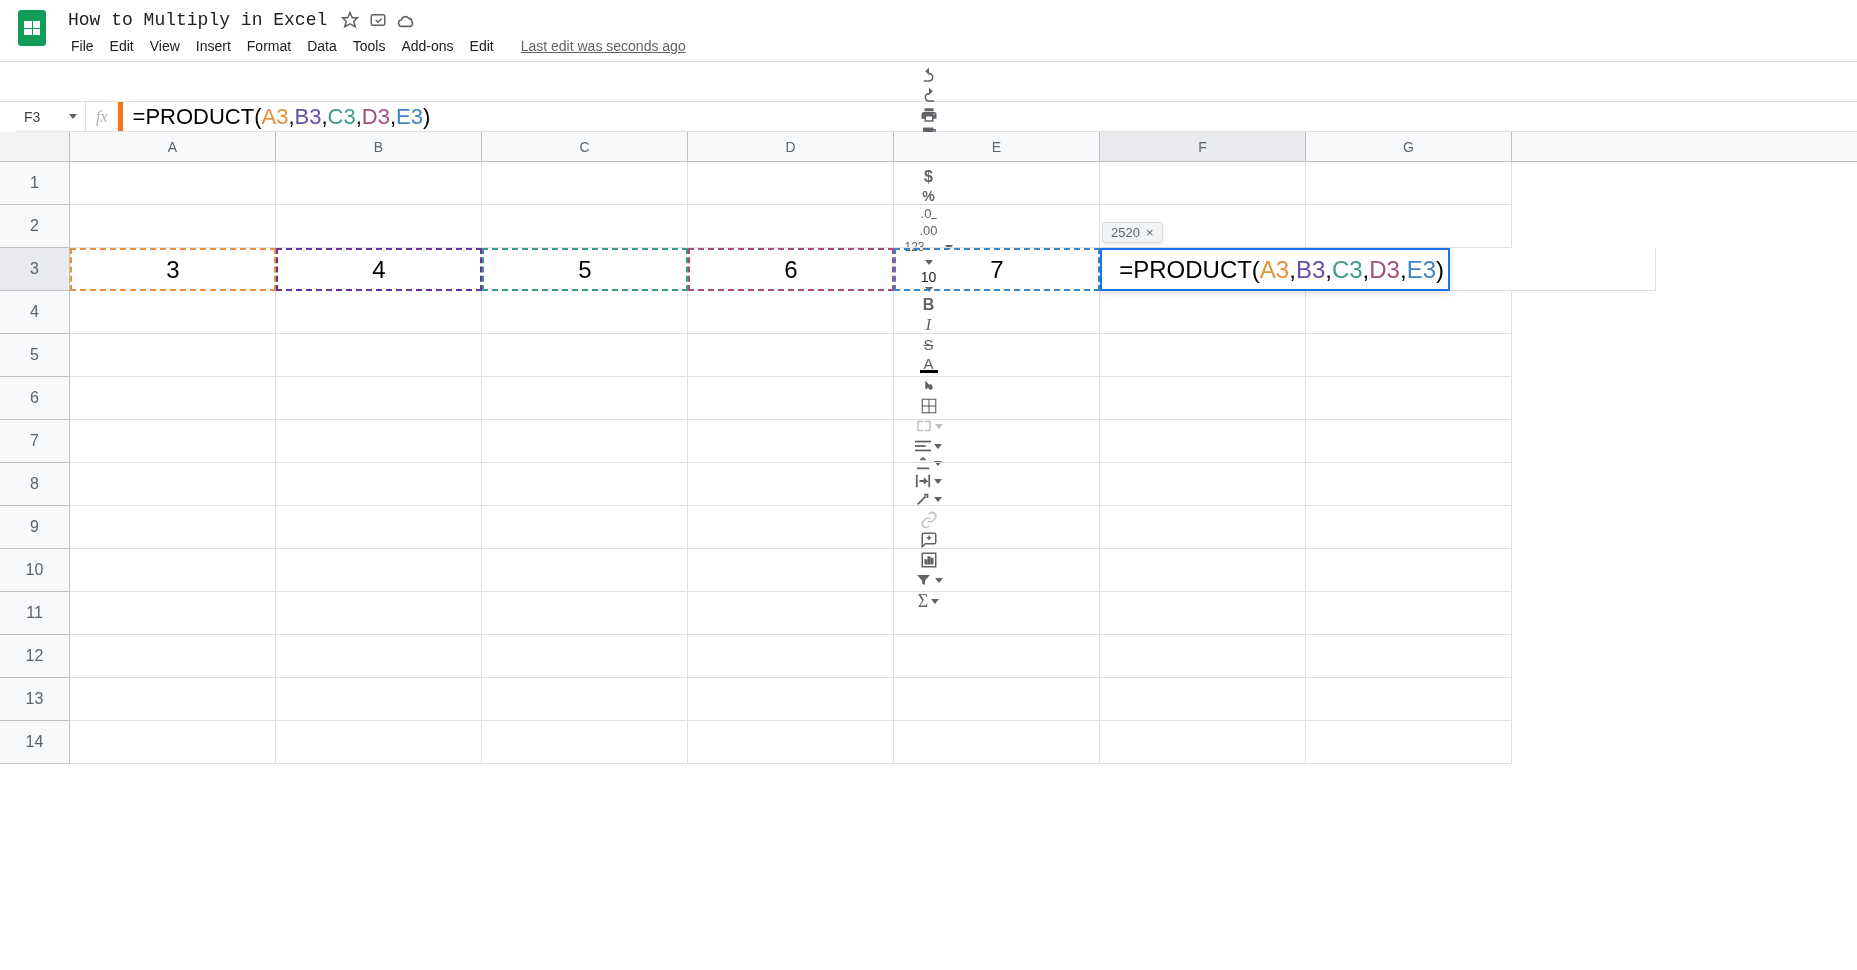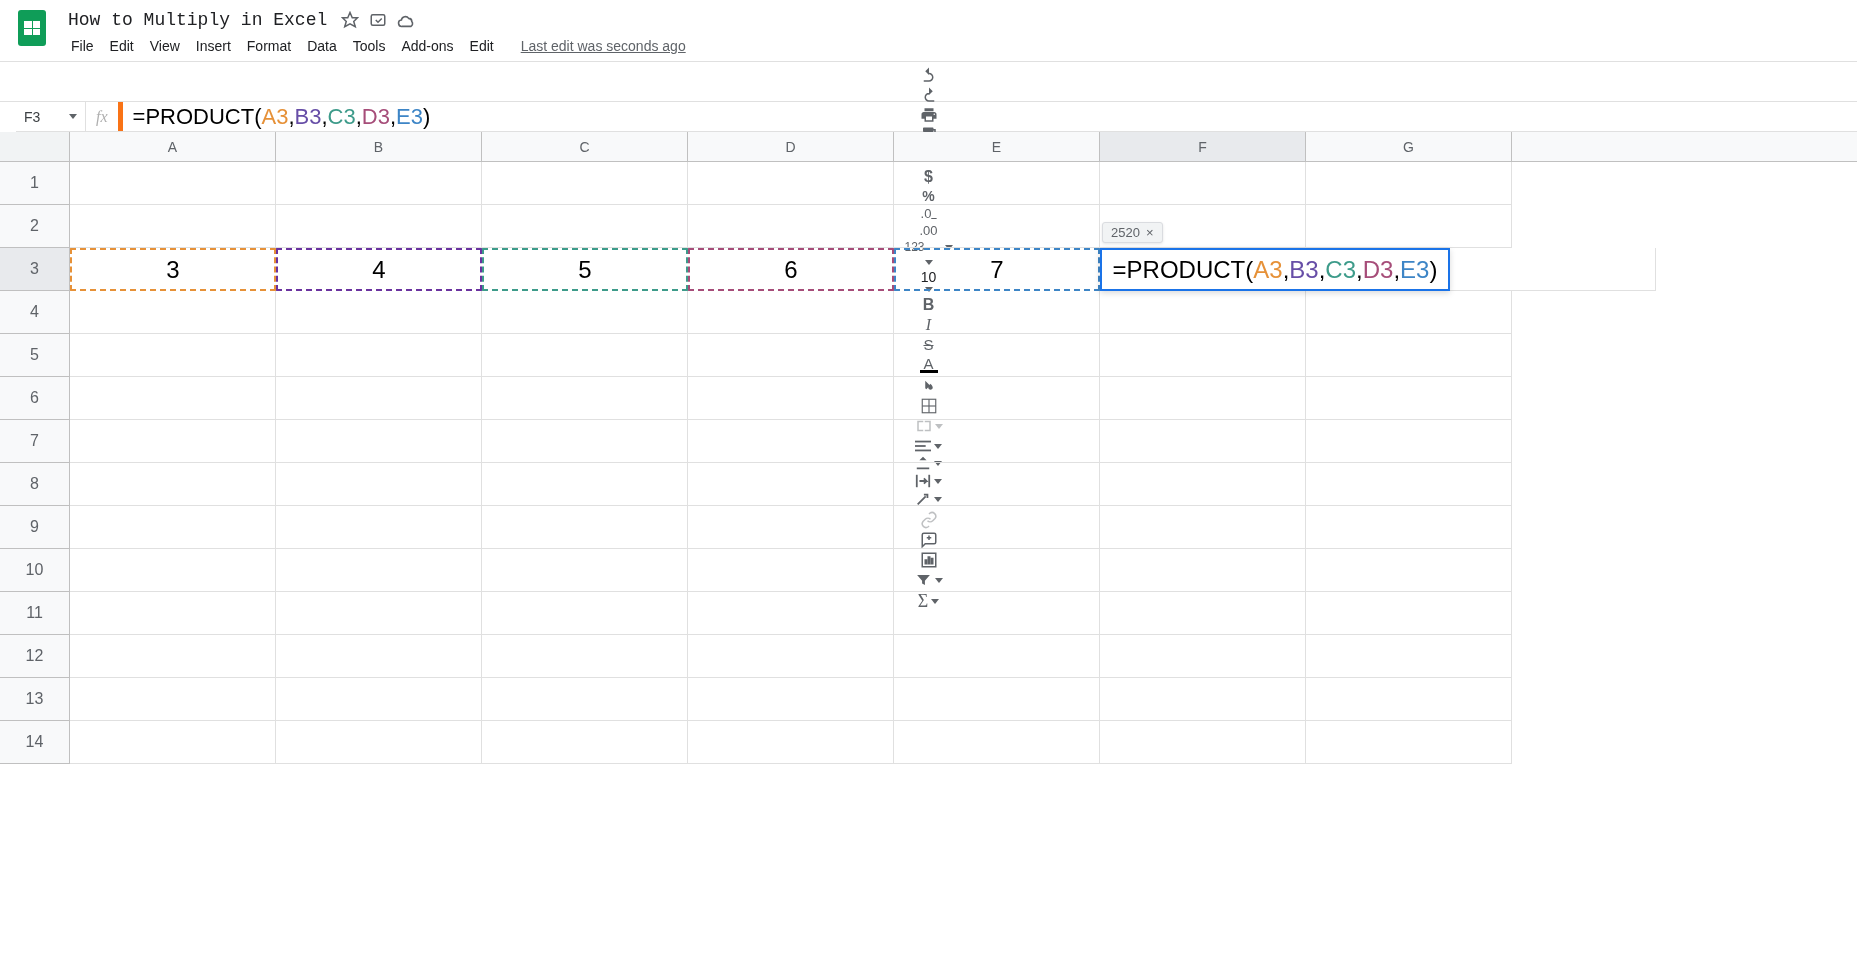--- a/index.html
+++ b/index.html
@@ -44,21 +44,21 @@
   .row-h { width: 70px; display: flex; align-items: center; justify-content: center; color: #5f6368; font-size: 16px; background: #f8f9fa; border-right: 1px solid #c0c0c0; border-bottom: 1px solid #c0c0c0; }
   .row-h.sel { background: #e8eaed; }
   .cell { width: 206px; height: 43px; border-right: 1px solid #e0e0e0; border-bottom: 1px solid #e0e0e0; display: flex; align-items: center; justify-content: center; font-size: 24px; color: #000; position: relative; }
   
   .cell.ref-a { border: 2px dashed #e69138; border-radius: 1px; }
   .cell.ref-b { border: 2px dashed #6a329f; border-radius: 1px; }
   .cell.ref-c { border: 2px dashed #3d9b8a; border-radius: 1px; }
   .cell.ref-d { border: 2px dashed #a64d79; border-radius: 1px; }
   .cell.ref-e { border: 2px dashed #3d85c6; border-radius: 1px; }
   
-  .cell.editing { border: 2px solid #1a73e8; box-shadow: 0 2px 6px rgba(0,0,0,0.15); background: #fff; justify-content: center; padding: 4px 4px; width: 350px; z-index: 5; }
+  .cell.editing { border: 2px solid #1a73e8; box-shadow: 0 2px 6px rgba(0,0,0,0.15); background: #fff; justify-content: flex-end; padding: 4px 4px; width: 350px; z-index: 5; }
   .cell.editing .fcontent { font-size: 24px; white-space: nowrap; }
   
   .hint { position: absolute; top: -28px; left: 0; background: #f1f3f4; border: 1px solid #dadce0; border-radius: 3px; padding: 2px 8px; font-size: 13px; color: #5f6368; display: flex; align-items: center; gap: 6px; z-index: 10; box-shadow: 0 1px 3px rgba(0,0,0,0.1); }
   .hint .x { cursor: pointer; }
   
   .c-black { color: #000; }
   .c-a { color: #e69138; }
   .c-b { color: #674ea7; }
   .c-c { color: #3d9b8a; }
   .c-d { color: #a64d79; }

